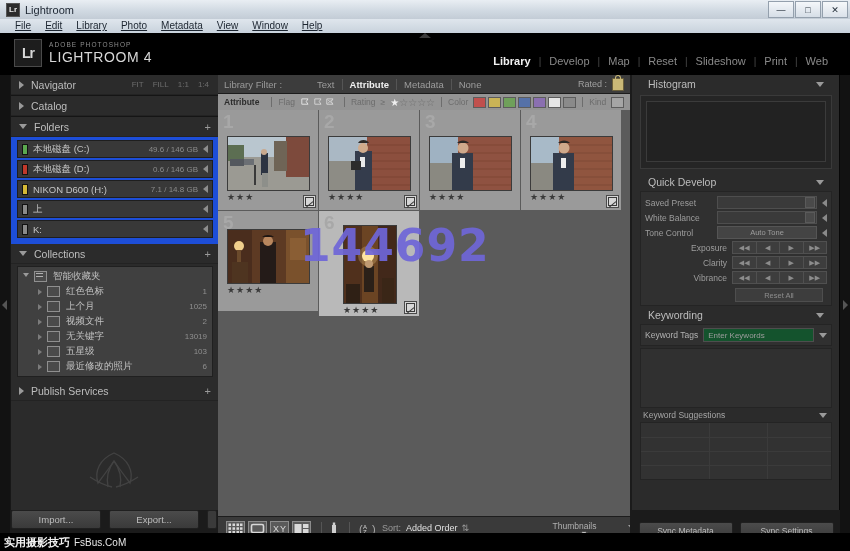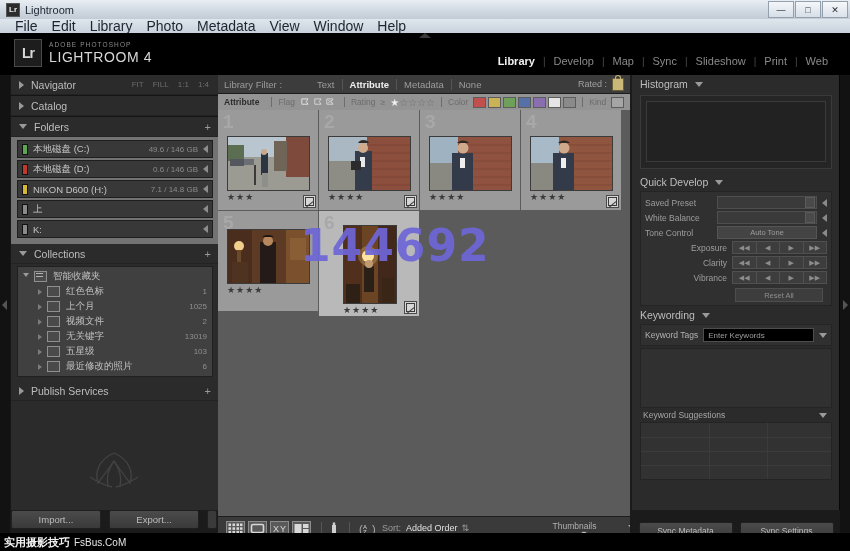--- a/index.html
+++ b/index.html
@@ -14,21 +14,21 @@
     color:#e8e8e8;font-size:8px;line-height:12px;text-align:center;font-weight:bold;}
   .tb-title{font-size:11px;color:#1b2430;}
   .tb-btns{position:absolute;right:2px;top:1px;display:flex;gap:1px;}
   .tb-btn{width:24px;height:15px;border:1px solid #94a0ad;background:linear-gradient(#f4f7fa,#d6dee7);
     display:flex;align-items:center;justify-content:center;font-size:9px;color:#26303b;}
   .tb-btn.close{background:linear-gradient(#f6f8fa,#dbe2ea);}
 
   .menubar{position:absolute;left:0;top:19px;width:850px;height:14px;
     background:linear-gradient(#dfe6ed,#c8d2dc);border-bottom:1px solid #0a0a0a;
     display:flex;align-items:center;padding-left:8px;gap:0px;}
-  .menu-item{font-size:14px;color:#1c2530;padding:0 7px;line-height:14px;}
+  .menu-item{font-size:10px;color:#1c2530;padding:0 7px;line-height:14px;text-decoration:underline;}
 
   
   .topbar{position:absolute;left:0;top:33px;width:850px;height:42px;background:#000;}
   .idplate{position:absolute;left:14px;top:6px;display:flex;align-items:center;gap:7px;}
   .lr-badge{width:26px;height:26px;background:#1d1d1d;border:1px solid #4a4a4a;color:#d9d9d9;
     font-size:14px;font-weight:bold;display:flex;align-items:center;justify-content:center;letter-spacing:-1px;}
   .idtext{line-height:1;}
   .id-small{font-size:6.5px;color:#8d8d8d;letter-spacing:1.1px;}
   .id-big{font-size:14px;color:#d8d8d8;letter-spacing:.6px;margin-top:2px;}
   .modules{position:absolute;right:14px;top:22px;display:flex;align-items:center;gap:0;}
@@ -47,21 +47,21 @@
     border-left:1px solid #171717;overflow:hidden;}
   .pnl-head{height:19px;display:flex;align-items:center;padding:0 8px;font-size:10.5px;color:#bdbdbd;
     background:#2b2b2b;border-bottom:1px solid #232323;}
   .tri{width:0;height:0;margin-right:7px;}
   .tri.right{border-top:4px solid transparent;border-bottom:4px solid transparent;border-left:5px solid #9a9a9a;}
   .tri.down{border-left:4px solid transparent;border-right:4px solid transparent;border-top:5px solid #9a9a9a;}
   .pnl-head .plus{margin-left:auto;color:#9a9a9a;font-size:11px;}
   .nav-zooms{margin-left:auto;display:flex;gap:9px;font-size:8px;color:#6d6d6d;padding-right:2px;}
   .sep-line{height:1px;background:#151515;}
 
-  .fold-list{padding:3px 6px 4px 6px;background:#737373;}
+  .fold-list{padding:3px 6px 4px 6px;background:#1d4ed8;}
   .fold-row{height:16px;margin-bottom:2px;background:#383838;border:1px solid #1e1e1e;
     display:flex;align-items:center;padding:0 4px;font-size:9.5px;color:#c4c4c4;}
   .vol-led{width:4px;height:9px;margin-right:5px;border:1px solid #111;}
   .fold-size{margin-left:auto;font-size:8px;color:#8b8b8b;margin-right:5px;}
   .fold-tri{width:0;height:0;border-top:4px solid transparent;border-bottom:4px solid transparent;border-right:5px solid #8d8d8d;}
 
   .coll-body{background:#2b2b2b;padding:2px 6px 4px 6px;}
   .coll-inner{background:#404040;border:1px solid #202020;padding:2px 0;}
   .coll-row{height:15px;display:flex;align-items:center;padding:0 5px;font-size:9.5px;color:#c2c2c2;}
   .coll-row.child{padding-left:20px;}
@@ -133,21 +133,21 @@
   .filmstrip{position:absolute;left:0;top:463px;width:412px;height:13px;background:#000;}
   .strip-arrow{position:absolute;left:50%;top:466px;transform:translateX(-50%);width:0;height:0;
     border-left:5px solid transparent;border-right:5px solid transparent;border-bottom:5px solid #4a4a4a;}
 
   
   .rightcol{position:absolute;left:630px;top:75px;width:220px;height:476px;background:#1b1b1b;}
   .rightpanel{position:absolute;left:2px;top:0;width:208px;height:435px;background:#2b2b2b;overflow:hidden;}
   .rp-gut{position:absolute;right:0;top:0;width:10px;height:476px;background:#121212;border-left:1px solid #070707;}
   .rp-arrow{position:absolute;right:2px;top:225px;width:0;height:0;border-top:5px solid transparent;
     border-bottom:5px solid transparent;border-left:5px solid #555;}
-  .rp-head{height:18px;display:flex;align-items:center;justify-content:flex-start;padding:0 8px;
+  .rp-head{height:18px;display:flex;align-items:center;justify-content:space-between;padding:0 16px;
     font-size:10.5px;color:#bdbdbd;background:#2b2b2b;}
   .rp-head .tri.down{margin-left:7px;margin-right:0;}
   .histo{margin:2px 8px 4px 8px;height:72px;background:#252525;border:1px solid #3a3a3a;position:relative;}
   .histo-in{position:absolute;left:5px;top:5px;right:5px;bottom:6px;border:1px solid #3b3b3b;background:#222;}
   .qd-body{margin:0 8px;background:#303030;border:1px solid #242424;padding:3px 0;}
   .qd-row{height:15px;display:flex;align-items:center;padding:0 4px;font-size:8.5px;color:#9a9a9a;}
   .qd-lbl{width:72px;text-align:left;color:#9d9d9d;}
   .qd-lbl.right{text-align:right;padding-right:5px;width:82px;}
   .qd-combo{flex:1;height:11px;background:#3a3a3a;border:1px solid #4e4e4e;position:relative;}
   .qd-combo .sp{position:absolute;right:1px;top:0px;width:8px;height:9px;background:#4a4a4a;border:1px solid #5a5a5a;}
@@ -156,21 +156,21 @@
   .autotone{flex:1;height:11px;background:#444;border:1px solid #555;font-size:7.5px;color:#9d9d9d;
     display:flex;align-items:center;justify-content:center;}
   .seg{flex:1;display:flex;height:11px;border:1px solid #505050;}
   .seg > div{flex:1;border-right:1px solid #505050;background:#3d3d3d;font-size:7px;color:#8c8c8c;
     display:flex;align-items:center;justify-content:center;}
   .seg > div:last-child{border-right:none;}
   .resetall{margin:3px 8px 0 auto;width:86px;height:12px;background:#3d3d3d;border:1px solid #4e4e4e;
     font-size:7.5px;color:#8d8d8d;display:flex;align-items:center;justify-content:center;}
   .kw-body{margin:0 8px;background:#303030;border:1px solid #242424;padding:3px 4px;}
   .kw-row{display:flex;align-items:center;font-size:8.5px;color:#b2b2b2;gap:5px;}
-  .kw-field{flex:1;height:12px;background:#000000;border:1px solid #4e4e4e;font-size:8px;color:#9d9d9d;
+  .kw-field{flex:1;height:12px;background:#14532d;border:1px solid #4e4e4e;font-size:8px;color:#9d9d9d;
     display:flex;align-items:center;padding-left:4px;position:relative;}
   .kw-pane{height:58px;background:#303030;margin:2px 8px 0 8px;border:1px solid #242424;}
   .ks-head{margin:0 8px;height:14px;background:#2b2b2b;display:flex;align-items:center;
     font-size:8.5px;color:#a6a6a6;padding:0 3px;}
   .ks-grid{margin:0 8px;height:56px;background:#323232;border:1px solid #242424;position:relative;}
   .ks-grid .vl{position:absolute;top:0;bottom:0;width:1px;background:#3b3b3b;}
   .ks-grid .hl{position:absolute;left:0;right:0;height:1px;background:#3b3b3b;}
   .rightbottom{position:absolute;left:2px;top:435px;width:208px;height:41px;background:#1b1b1b;
     display:flex;align-items:center;justify-content:center;gap:7px;}
   .btn-sync{width:92px;height:16px;background:linear-gradient(#4b4b4b,#3a3a3a);border:1px solid #202020;border-radius:2px;
@@ -219,21 +219,21 @@
         <div class="id-big">LIGHTROOM 4</div>
       </div>
     </div>
     <div class="modules">
       <div class="mod active">Library</div>
       <span class="mod-sep">|</span>
       <div class="mod">Develop</div>
       <span class="mod-sep">|</span>
       <div class="mod">Map</div>
       <span class="mod-sep">|</span>
-      <div class="mod">Sync</div>
+      <div class="mod">Reset</div>
       <span class="mod-sep">|</span>
       <div class="mod">Slideshow</div>
       <span class="mod-sep">|</span>
       <div class="mod">Print</div>
       <span class="mod-sep">|</span>
       <div class="mod">Web</div>
     </div>
   </div>
   <div class="panel-arrow-top"></div>
 

